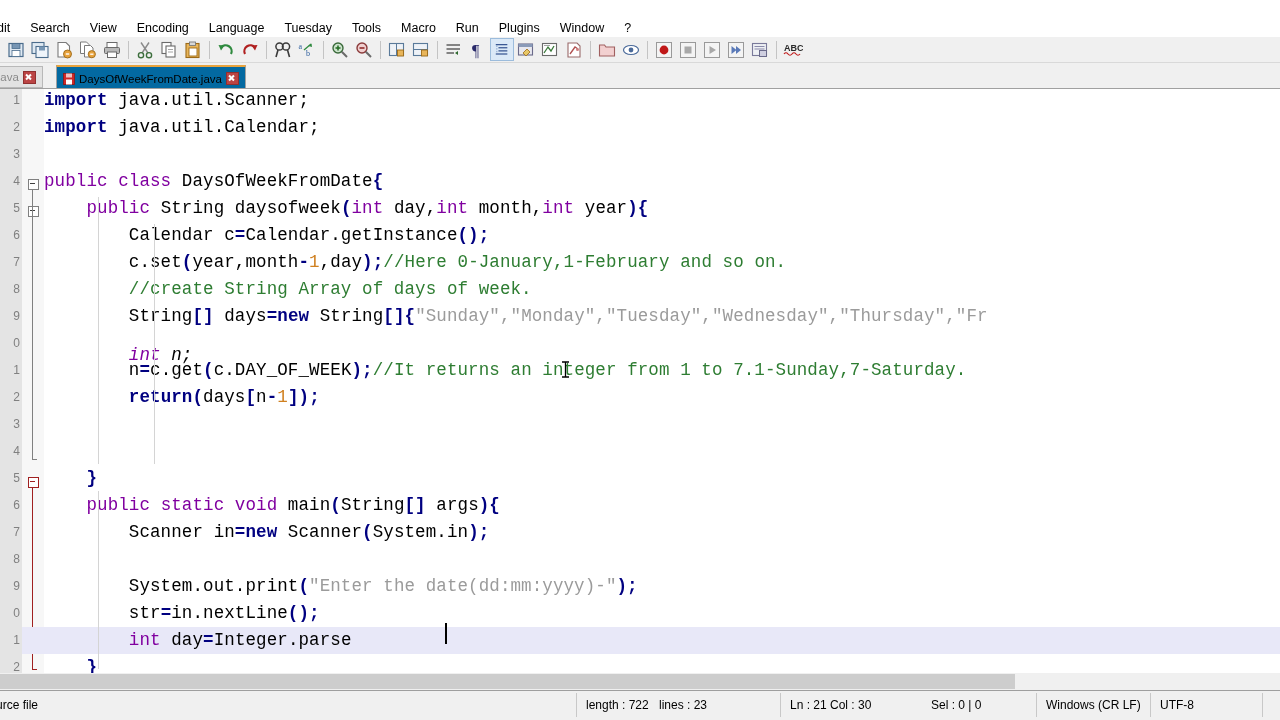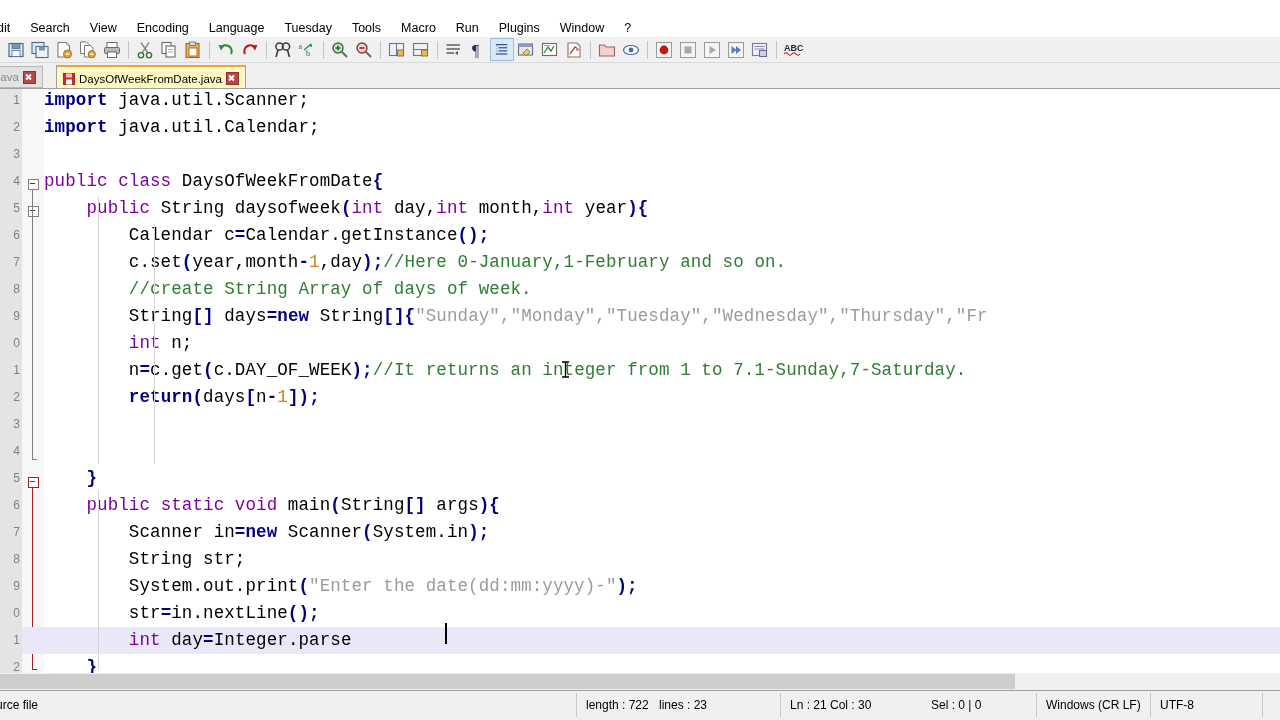--- a/index.html
+++ b/index.html
@@ -59,21 +59,21 @@
   .tab{
     position:absolute;top:2px;height:22px;
     display:flex;align-items:center;gap:4px;
     padding:0 6px;font-size:11.5px;white-space:nowrap;
   }
   .tab.inactive{
     left:-24px;top:3px;height:20px;background:#e2e2e2;
     border:1px solid #b8b8b8;color:#8a8a8a;
   }
   .tab.active{
-    left:56px;background:#fef9c3;border:1px solid #a0a0a0;border-bottom:none;
+    left:56px;background:#0369a1;border:1px solid #a0a0a0;border-bottom:none;
     border-top:2px solid #e8a33d;color:#000;height:23px;top:2px;
   }
   .tab-close{
     width:11px;height:11px;background:#b44;border:1px solid #903030;
     position:relative;flex:0 0 auto;
   }
   .tab-close::before,.tab-close::after{
     content:"";position:absolute;left:1px;top:4px;width:7px;height:2px;background:#fff;
   }
   .tab-close::before{transform:rotate(45deg);}
@@ -476,29 +476,28 @@
     <div class="code-layer" id="code-layer">
         <div class="cline" style="top: -2px;"><span class="kwb">import</span><span> java.util.Scanner;</span></div>
         <div class="cline" style="top: 25px;"><span class="kwb">import</span><span> java.util.Calendar;</span></div>
         <div class="cline" style="top: 52px;"></div>
         <div class="cline" style="top: 79px;"><span class="kw">public class</span><span> DaysOfWeekFromDate</span><span class="op">{</span></div>
         <div class="cline" style="top: 106px;"><span>    </span><span class="kw">public</span><span> String daysofweek</span><span class="op">(</span><span class="kw">int</span><span> day,</span><span class="kw">int</span><span> month,</span><span class="kw">int</span><span> year</span><span class="op">){</span></div>
         <div class="cline" style="top: 133px; font-family: Liberation Mono, monospace;"><span>        Calendar c</span><span class="op">=</span><span>Calendar.getInstance</span><span class="op">();</span></div>
         <div class="cline" style="top: 160px;"><span>        c.set</span><span class="op">(</span><span>year,month</span><span class="op">-</span><span class="num">1</span><span>,day</span><span class="op">);</span><span class="cmt">//Here 0-January,1-February and so on.</span></div>
         <div class="cline" style="top: 187px;"><span>        </span><span class="cmt">//create String Array of days of week.</span></div>
         <div class="cline" style="top: 214px;"><span>        String</span><span class="op">[]</span><span> days</span><span class="op">=</span><span class="kwb">new</span><span> String</span><span class="op">[]{</span><span class="str">"Sunday","Monday","Tuesday","Wednesday","Thursday","Fr</span></div>
-        <div class="cline" style="top: 241px;"><span>        </span><span class="kw">int</span><span> n;</span></div>
+        <div class="cline" style="top: 253px; font-style: italic;"><span>        </span><span class="kw">int</span><span> n;</span></div>
         <div class="cline" style="top: 268px;"><span>        n</span><span class="op">=</span><span>c.get</span><span class="op">(</span><span>c.DAY_OF_WEEK</span><span class="op">);</span><span class="cmt">//It returns an integer from 1 to 7.1-Sunday,7-Saturday.</span></div>
         <div class="cline" style="top: 295px;"><span>        </span><span class="kwb">return</span><span class="op">(</span><span>days</span><span class="op">[</span><span>n</span><span class="op">-</span><span class="num">1</span><span class="op">]);</span></div>
         <div class="cline" style="top: 322px;"></div>
         <div class="cline" style="top: 349px;"></div>
         <div class="cline" style="top: 376px;"><span>    </span><span class="op">}</span></div>
         <div class="cline" style="top: 403px;"><span>    </span><span class="kw">public static void</span><span> main</span><span class="op">(</span><span>String</span><span class="op">[]</span><span> args</span><span class="op">){</span></div>
         <div class="cline" style="top: 430px;"><span>        Scanner in</span><span class="op">=</span><span class="kwb">new</span><span> Scanner</span><span class="op">(</span><span>System.in</span><span class="op">);</span></div>
-        <div class="cline" style="top: 457px;"><span>        String str;</span></div>
         <div class="cline" style="top: 484px;"><span>        System.out.print</span><span class="op">(</span><span class="str">"Enter the date(dd:mm:yyyy)-"</span><span class="op">);</span></div>
         <div class="cline" style="top: 511px;"><span>        str</span><span class="op">=</span><span>in.nextLine</span><span class="op">();</span></div>
         <div class="cur-line-hl" style="top: 538px;"></div>
         <div class="cline" style="top: 538px;"><span>        </span><span class="kw">int</span><span> day</span><span class="op">=</span><span>Integer.parse</span></div>
         <div class="cline" style="top: 565px;"><span>    </span><span class="op">}</span></div>
         <div class="indent-guide" style="left: 54px; top: 108px; height: 267px;"></div>
         <div class="indent-guide" style="left: 54px; top: 402px; height: 178px;"></div>
         <div class="indent-guide" style="left: 110px; top: 135px; height: 240px;"></div>
       </div>
 

